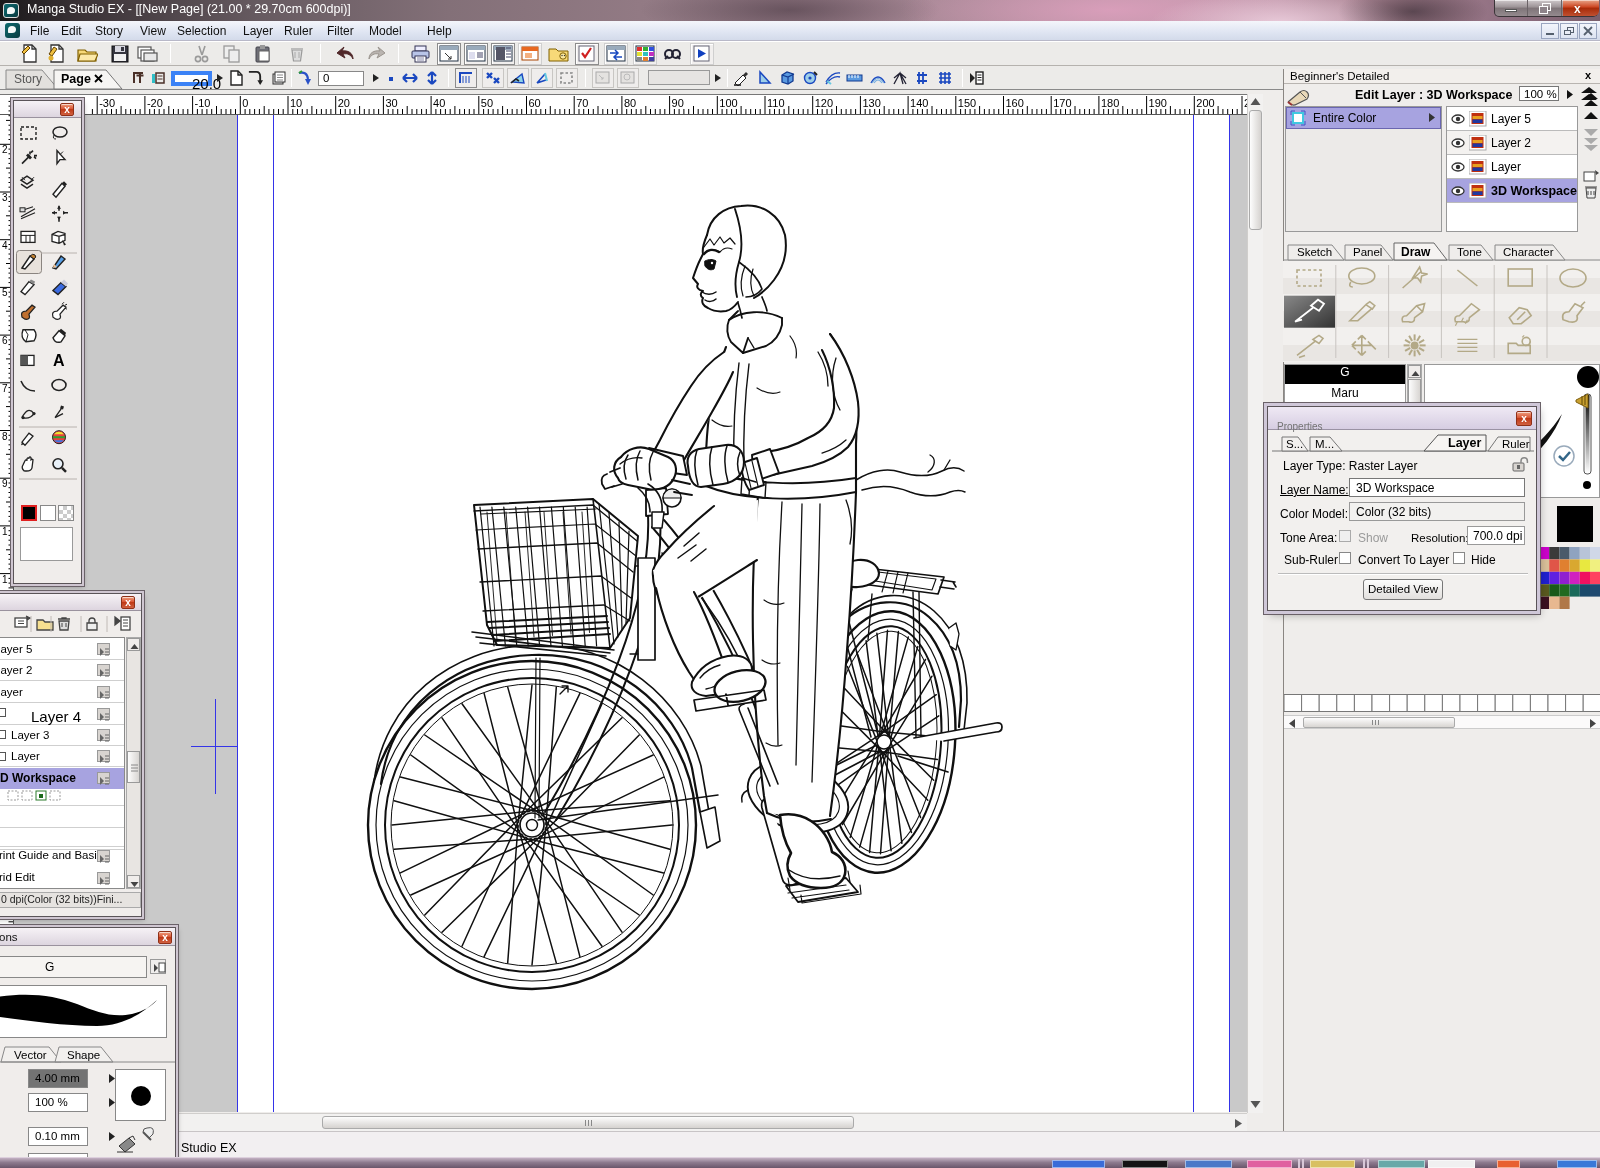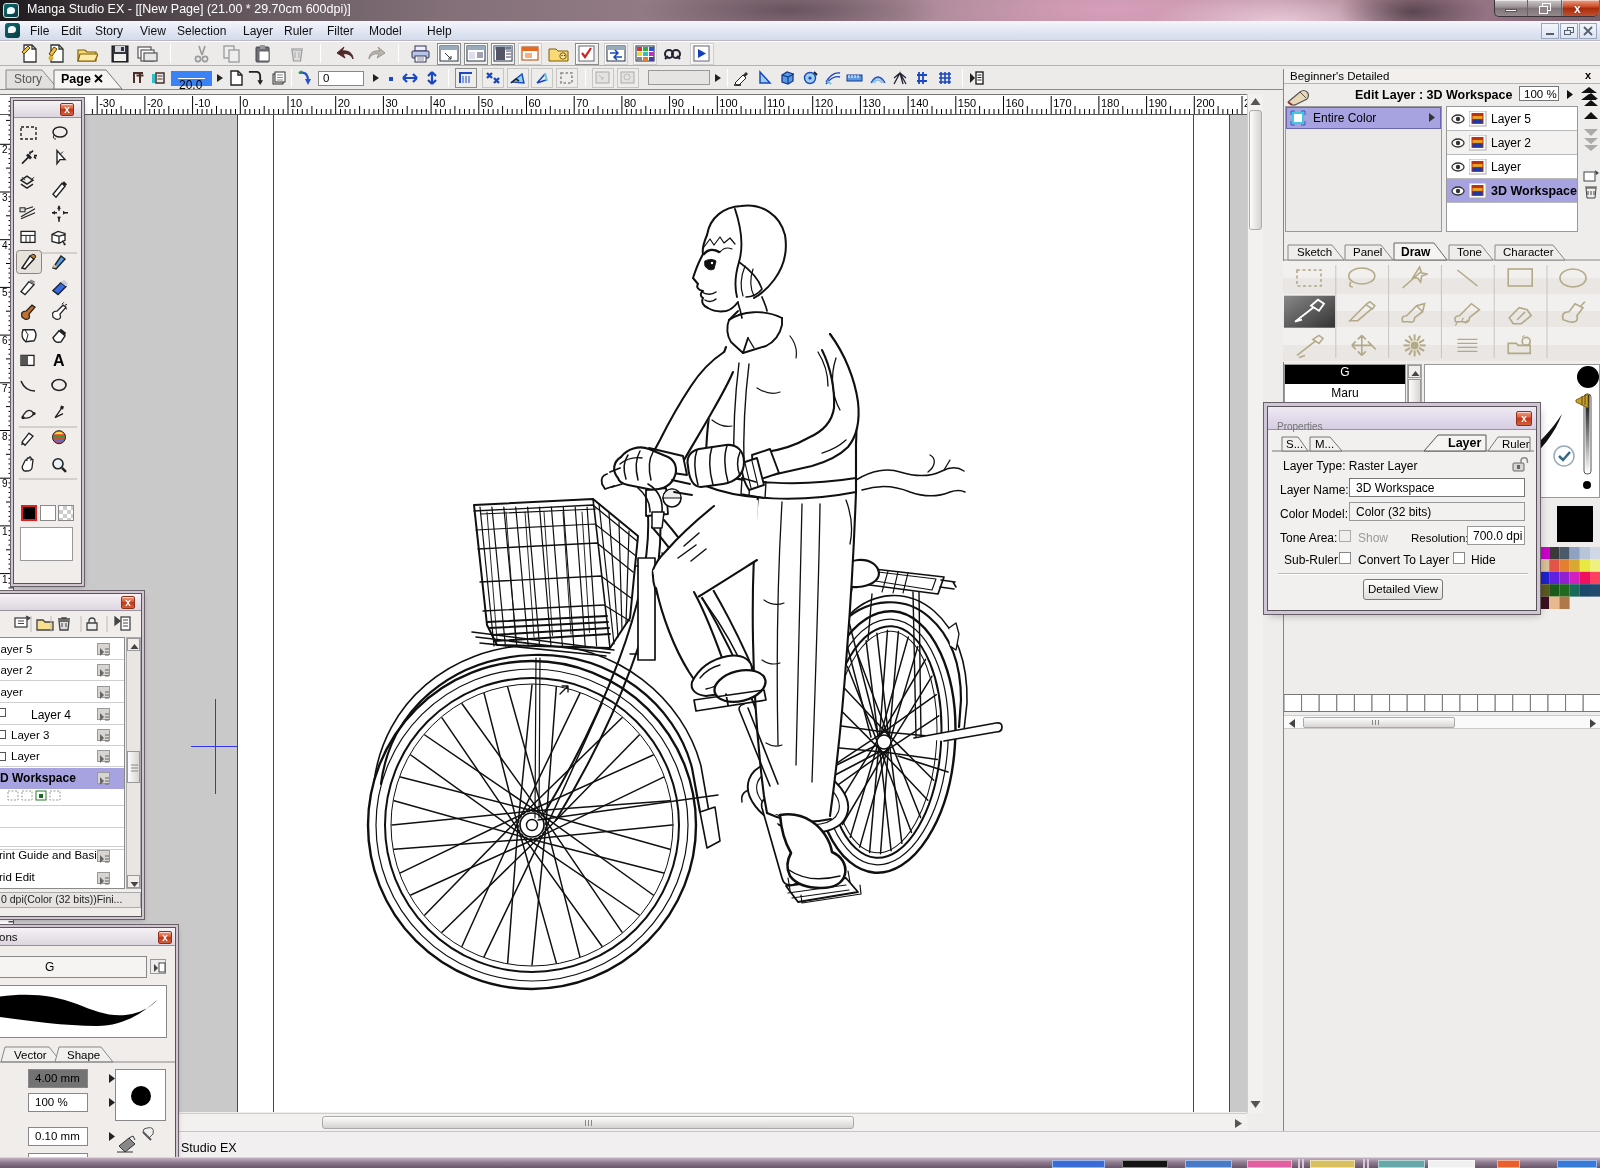--- a/index.html
+++ b/index.html
@@ -923,21 +923,21 @@
     <path d="M95 9 l7 7 m0 -7 l-7 7" stroke="#000" stroke-width="1.8"></path>
   </svg>
 <svg style="position:absolute;left:131px;top:70px" width="18" height="16" viewBox="0 0 18 16">
     <path d="M3 13 V3 h9 M9 3 v10 m-3.5-7.5 h7" fill="none" stroke="#4a3028" stroke-width="2"></path>
   </svg>
 <svg style="position:absolute;left:150px;top:70px" width="16" height="16" viewBox="0 0 16 16">
     <rect x="2" y="4" width="3" height="9" fill="#30c0c8"></rect>
     <rect x="6" y="3" width="8" height="10" fill="none" stroke="#4a3028" stroke-width="1.5"></rect>
     <path d="M7.5 6 h5 m-5 3 h5" stroke="#4a3028"></path>
   </svg>
-<div style="position:absolute;left:171px;top:71px;width:41px;height:15px;background:#fff;border:7px solid #3b82f6;font-size:12px;padding-left:1px;">20.0</div>
+<div style="position:absolute;left:171px;top:71px;width:41px;height:15px;background:#fff;border:4px solid #3b82f6;font-size:15px;padding-left:17px;">20.0</div>
 <svg style="position:absolute;left:216px;top:73px" width="8" height="10" viewBox="0 0 8 10">
     <path d="M1 1 l6 4 -6 4 z" fill="#222"></path>
   </svg>
 <svg style="position:absolute;left:229px;top:70px" width="15" height="16" viewBox="0 0 15 16">
     <path d="M2 1 h7 l4 4 v10 h-11 z" fill="#fff" stroke="#222" stroke-width="1.4"></path>
     <path d="M9 1 v4 h4" fill="none" stroke="#222" stroke-width="1.4"></path>
   </svg>
 <svg style="position:absolute;left:247px;top:70px" width="16" height="16" viewBox="0 0 17 17">
     <path d="M2 2 h8 M10 2 q4 0 4 5 v7" fill="none" stroke="#222" stroke-width="2"></path>
     <path d="M11 11 h6 l-3 5 z" fill="#222"></path>
@@ -1483,21 +1483,21 @@
         <path d="M7 3 h4 m-4 3 h4 m-4 3 h4" stroke="#666"></path>
       </svg></div>
     <div style="position:absolute;left:3px;top:88px;width:128px;height:21px;border-bottom:1px solid #cfcfcf;"></div>
     <div style="position:absolute;left:1px;top:92px;font-size:11.5px;color:#000;">Layer</div>
     <div style="position:absolute;left:104px;top:92px;width:13px;height:12px;background:#d8d4d0;border:1px solid #999;"><svg width="13" height="12">
         <path d="M2 2 l4 4 -4 4 z" fill="#666"></path>
         <path d="M7 3 h4 m-4 3 h4 m-4 3 h4" stroke="#666"></path>
       </svg></div>
     <div style="position:absolute;left:3px;top:110px;width:128px;height:21px;border-bottom:1px solid #cfcfcf;"></div>
     <div style="position:absolute;left:4px;top:114px;width:9px;height:9px;border:1px solid #555;background:#fff;"></div>
-    <div style="position:absolute;left:18px;top:114px;font-size:12px;color:#000;padding-left:20px;">Layer 4</div>
+    <div style="position:absolute;left:18px;top:114px;font-size:15px;color:#000;padding-left:20px;">Layer 4</div>
     <div style="position:absolute;left:104px;top:114px;width:13px;height:12px;background:#d8d4d0;border:1px solid #999;"><svg width="13" height="12">
         <path d="M2 2 l4 4 -4 4 z" fill="#666"></path>
         <path d="M7 3 h4 m-4 3 h4 m-4 3 h4" stroke="#666"></path>
       </svg></div>
     <div style="position:absolute;left:3px;top:131px;width:128px;height:21px;border-bottom:1px solid #cfcfcf;"></div>
     <div style="position:absolute;left:4px;top:136px;width:9px;height:9px;border:1px solid #555;background:#fff;"></div>
     <div style="position:absolute;left:18px;top:135px;font-size:11.5px;color:#000;">Layer 3</div>
     <div style="position:absolute;left:104px;top:135px;width:13px;height:12px;background:#d8d4d0;border:1px solid #999;"><svg width="13" height="12">
         <path d="M2 2 l4 4 -4 4 z" fill="#666"></path>
         <path d="M7 3 h4 m-4 3 h4 m-4 3 h4" stroke="#666"></path>
@@ -1630,21 +1630,21 @@
       <text x="176" y="15" font-size="12.5" font-weight="bold">Layer</text>
       <path d="M216 19 l10 -14 h32 v14 z" fill="#f2f0ee" stroke="#777"></path>
       <text x="230" y="16" font-size="11.5">Ruler</text>
     </svg>
     <div style="position:absolute;left:15px;top:52px;font-size:12px;">Layer Type: Raster Layer</div>
     <svg style="position:absolute;left:243px;top:47px" width="18" height="20">
       <rect x="2" y="9" width="11" height="8" rx="1" fill="#d8d4d0" stroke="#666"></rect>
       <path d="M10 9 v-2 a3.2 3.2 0 0 1 6.4 0 v2" fill="none" stroke="#888" stroke-width="1.5"></path>
       <rect x="6" y="11" width="3" height="4" fill="#666"></rect>
     </svg>
-    <div style="position:absolute;left:12px;top:76px;font-size:12px;">Layer Name:</div>
+    <div style="position:absolute;left:12px;top:76px;font-size:12px;text-decoration:underline;">Layer Name:</div>
     <div style="position:absolute;left:81px;top:71px;width:176px;height:19px;background:#fff;border:1px solid #777;font-size:12px;padding:2px 0 0 6px;">3D Workspace</div>
     <div style="position:absolute;left:12px;top:100px;font-size:12px;">Color Model:</div>
     <div style="position:absolute;left:81px;top:95px;width:176px;height:19px;background:#f2f1ef;border:1px solid #999;font-size:12px;padding:2px 0 0 6px;">Color (32 bits)</div>
     <div style="position:absolute;left:12px;top:124px;font-size:12px;">Tone Area:</div>
     <div style="position:absolute;left:71px;top:123px;width:12px;height:12px;background:#efefef;border:1px solid #aaa;"></div>
     <div style="position:absolute;left:90px;top:124px;font-size:12px;color:#9a9a9a;">Show</div>
     <div style="position:absolute;left:143px;top:125px;font-size:11.5px;">Resolution:</div>
     <div style="position:absolute;left:199px;top:119px;width:58px;height:19px;background:#fff;border:1px solid #999;font-size:12px;padding:2px 0 0 5px;">700.0 dpi</div>
     <div style="position:absolute;left:16px;top:146px;font-size:12px;">Sub-Ruler:</div>
     <div style="position:absolute;left:71px;top:145px;width:12px;height:12px;background:#fff;border:1px solid #888;"></div>

